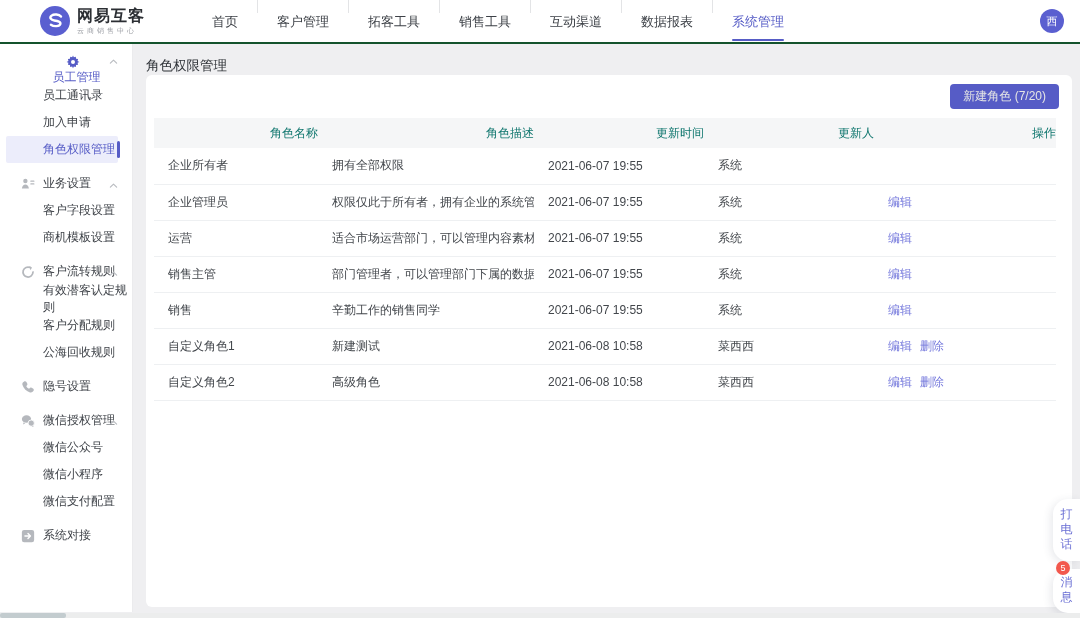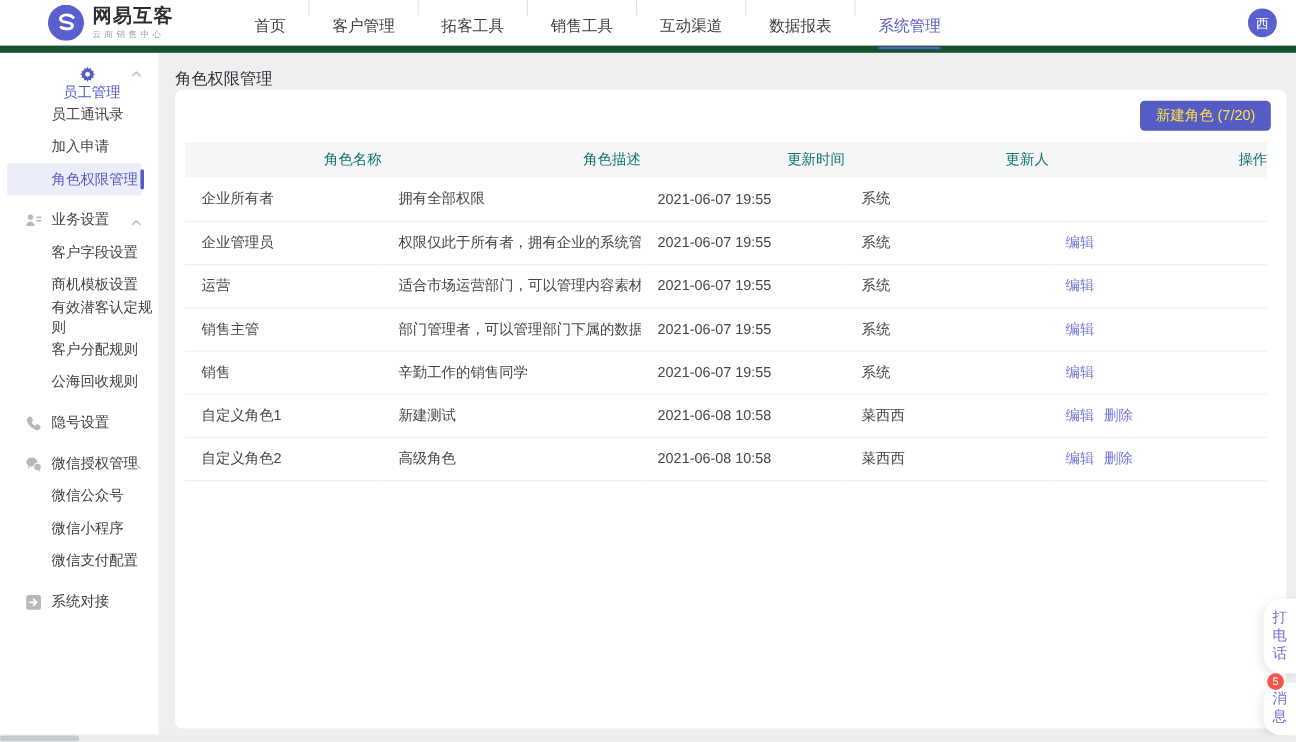--- a/index.html
+++ b/index.html
@@ -7,21 +7,21 @@
   body {
     font-family: "Liberation Sans", "DejaVu Sans", sans-serif;
     background: #efeff1;
     position: relative;
     color: #43474c;
   }
 
   
   .topbar {
     position: absolute; top: 0; left: 0; width: 1080px; height: 44px;
-    background: #fff; border-bottom: 6px solid #14532d;
+    background: #fff; border-bottom: 2px solid #14532d;
     display: flex; align-items: center; z-index: 30;
   }
   .logo { display: flex; align-items: center; margin-left: 40px; }
   .logo-icon { width: 30px; height: 30px; flex: 0 0 30px; }
   .logo-text { margin-left: 7px; display: flex; flex-direction: column; }
   .logo-title { font-size: 16px; font-weight: bold; color: #2b2e33; letter-spacing: 1px; line-height: 17px; }
   .logo-sub { font-size: 7px; color: #9a9da3; letter-spacing: 3px; margin-top: 2px; }
 
   .main-nav { display: flex; align-items: flex-start; margin-left: 48px; height: 100%; }
   .nav-item {
@@ -73,21 +73,21 @@
     position: absolute; top: 44px; left: 133px; width: 947px; height: 574px;
     background: #efeff1;
   }
   .page-title { font-size: 13.5px; color: #2e3237; padding: 13px 0 0 13px; }
   .card {
     position: absolute; left: 13px; top: 31px; width: 926px; height: 532px;
     background: #fff; border-radius: 6px;
   }
   .new-role-btn {
     position: absolute; top: 9px; right: 13px; height: 25px;
-    background: #565cc6; color: #fde047; font-size: 12px; border: none;
+    background: #565cc6; color: #e5e5e5; font-size: 12px; border: none;
     border-radius: 4px; padding: 0 13px; cursor: pointer; line-height: 25px;
     font-family: inherit;
   }
 
   table.roles {
     position: absolute; top: 43px; left: 8px; width: 902px;
     border-collapse: collapse; table-layout: fixed; font-size: 12px;
   }
   table.roles col.c1 { width: 164px; }
   table.roles col.c2 { width: 216px; }
@@ -191,20 +191,30 @@
       <span>业务设置</span>
       <span class="chevron"><svg viewBox="0 0 10 10" width="9" height="9">
           <path d="M1.5 6.8L5 3.4l3.5 3.4" stroke="#b9bcc1" stroke-width="1.3" fill="none" stroke-linecap="round" stroke-linejoin="round"></path>
         </svg></span>
     </div>
     <div class="side-item child">
       <span>客户字段设置</span>
     </div>
     <div class="side-item child">
       <span>商机模板设置</span>
+    </div>
+    <div class="side-item section">
+      <span class="side-icon"><svg viewBox="0 0 16 16" width="14" height="14">
+          <path d="M13.7 8A5.7 5.7 0 1 1 10.5 2.9" stroke="#b5b8bd" stroke-width="2" fill="none" stroke-linecap="round"></path>
+          <path d="M9.4 1l3.2 1.8-1.7 3.2z" fill="#b5b8bd"></path>
+        </svg></span>
+      <span>客户流转规则</span>
+      <span class="chevron"><svg viewBox="0 0 10 10" width="9" height="9">
+          <path d="M1.5 6.8L5 3.4l3.5 3.4" stroke="#b9bcc1" stroke-width="1.3" fill="none" stroke-linecap="round" stroke-linejoin="round"></path>
+        </svg></span>
     </div>
     <div class="side-item child">
       <span>有效潜客认定规则</span>
     </div>
     <div class="side-item child">
       <span>客户分配规则</span>
     </div>
     <div class="side-item child">
       <span>公海回收规则</span>
     </div>

